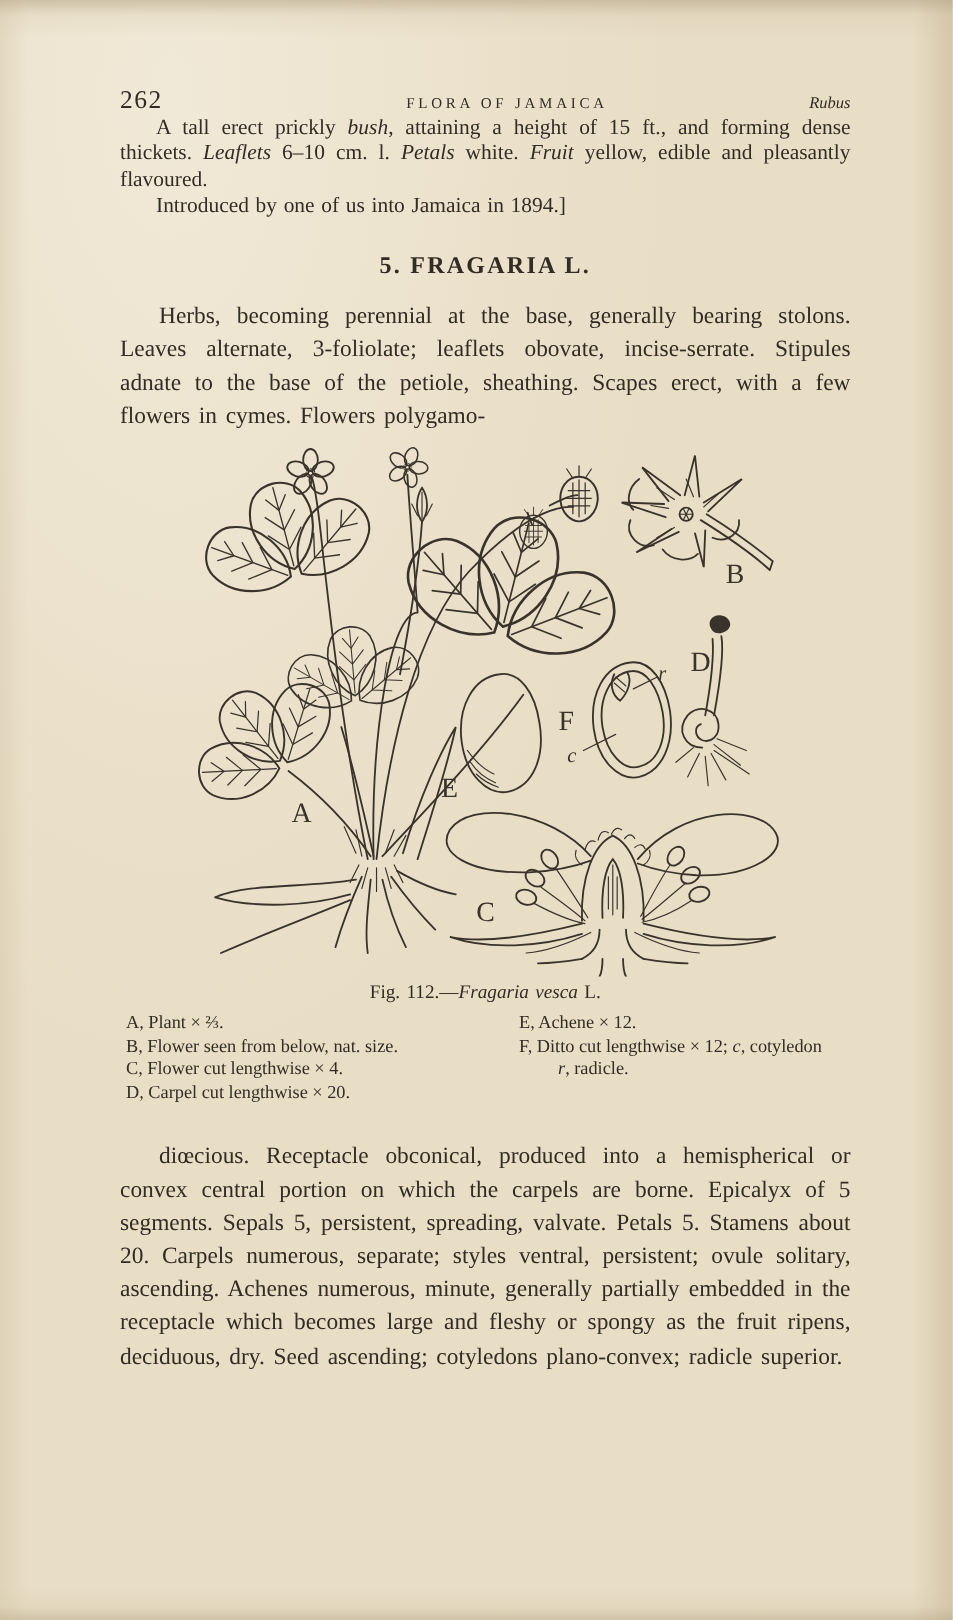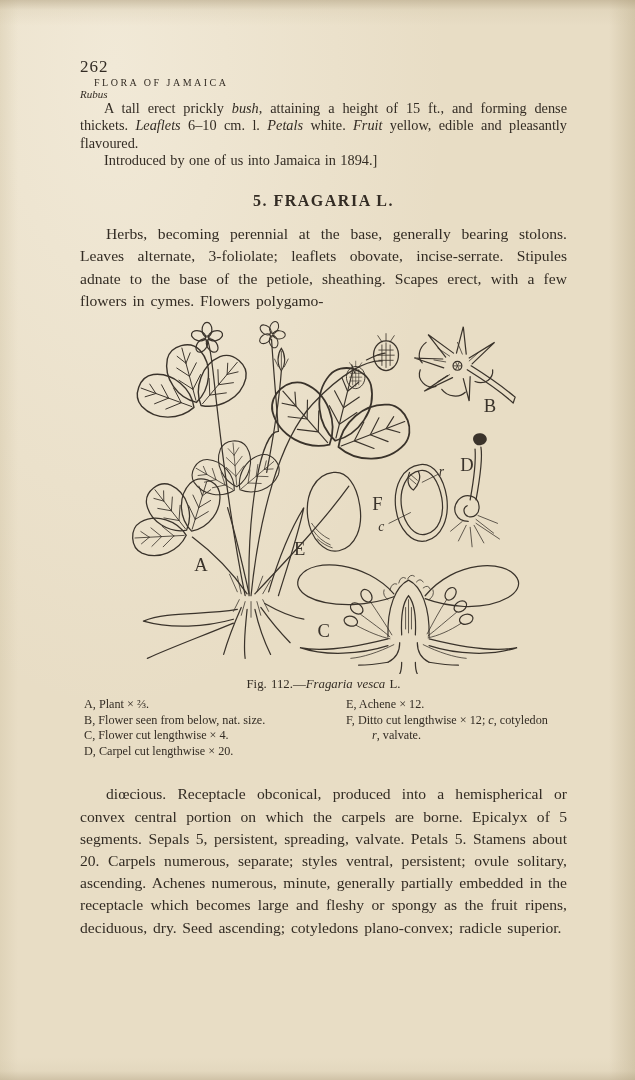--- a/index.html
+++ b/index.html
@@ -10,21 +10,21 @@
     background:
       linear-gradient(180deg, rgba(178,162,130,.55) 0px, rgba(208,195,165,.25) 10px, rgba(0,0,0,0) 26px),
       linear-gradient(0deg, rgba(178,162,130,.45) 0px, rgba(208,195,165,.2) 9px, rgba(0,0,0,0) 22px),
       linear-gradient(270deg, rgba(190,175,142,.5) 0px, rgba(0,0,0,0) 26px),
       linear-gradient(90deg, rgba(205,192,160,.35) 0px, rgba(0,0,0,0) 18px),
       radial-gradient(ellipse at 18% 6%, #f1e9d7 0%, rgba(241,233,215,0) 45%),
       #e8ddc5;
   }
   .content{position:absolute;left:80px;right:68px;top:0;}
   .running-header{
-    margin-top:57px;display:flex;justify-content:space-between;align-items:baseline;flex-direction:column;
+    margin-top:57px;display:flex;justify-content:space-between;align-items:baseline;
   }
   .page-num{font-size:17px;letter-spacing:1px;}
   .running-title{font-size:10px;letter-spacing:2.5px;transform:translateX(14px);}
   .running-right{font-style:italic;font-size:11px;}
   p{margin:0;text-align:justify;}
   .smalltext{font-size:14.3px;line-height:17.3px;text-indent:24px;word-spacing:.06em;}
   .first-para{margin-top:15px;}
   .genus-heading{
     text-align:center;font-weight:bold;font-size:16px;letter-spacing:1.5px;
     margin-top:23px;text-indent:0;
@@ -203,19 +203,19 @@
   <div class="legend">
     <div class="legend-left">
       <div>A, Plant × ⅔.</div>
       <div>B, Flower seen from below, nat. size.</div>
       <div>C, Flower cut lengthwise × 4.</div>
       <div>D, Carpel cut lengthwise × 20.</div>
     </div>
     <div class="legend-right">
       <div>E, Achene × 12.</div>
       <div><span>F, Ditto cut lengthwise × 12; </span><span class="i">c</span><span>, cotyledon</span></div>
-      <div class="wrap-indent"><span class="i">r</span><span>, valvate.</span></div>
+      <div class="wrap-indent"><span class="i">r</span><span>, radicle.</span></div>
     </div>
   </div>
 
   <p class="bigtext body-para">diœcious. Receptacle obconical, produced into a hemispherical or convex central portion on which the carpels are borne. Epicalyx of 5 segments. Sepals 5, persistent, spreading, valvate. Petals 5. Stamens about 20. Carpels numerous, separate; styles ventral, persistent; ovule solitary, ascending. Achenes numerous, minute, generally partially embedded in the receptacle which becomes large and fleshy or spongy as the fruit ripens, deciduous, dry. Seed ascending; cotyledons plano-convex; radicle superior.</p>
 
 </div>
 
 </body></html>

